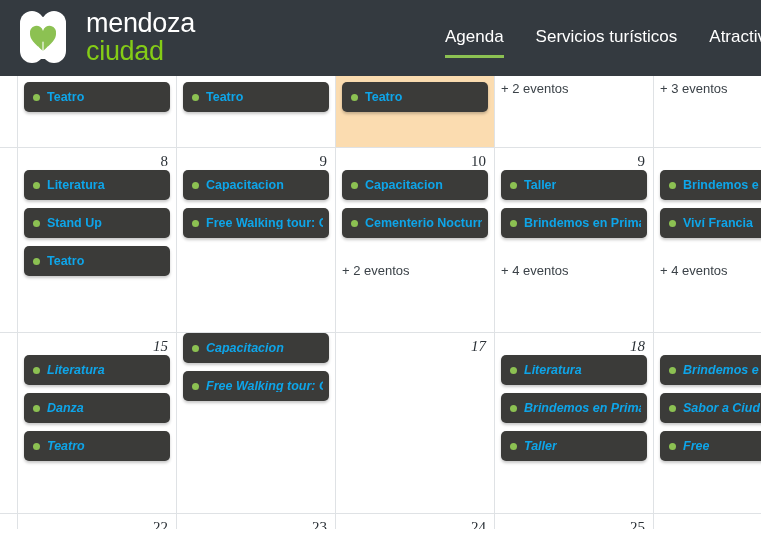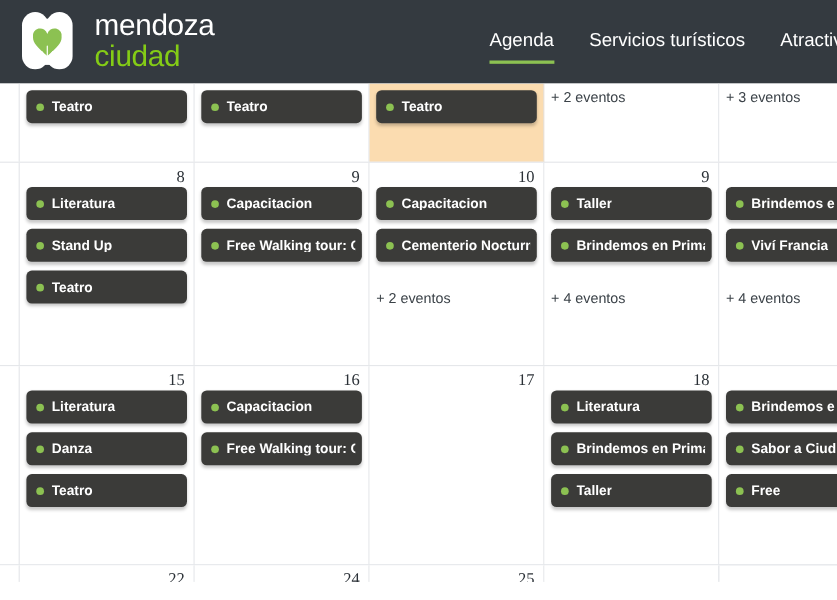--- a/index.html
+++ b/index.html
@@ -144,21 +144,21 @@
   }
   .event-dot {
     width: 7px;
     height: 7px;
     border-radius: 50%;
     background: #8cc152;
     flex: 0 0 auto;
     margin-right: 7px;
   }
   .event-label {
-    color: #ffffff;
+    color: #0ea5e9;
     font-size: 12.5px;
     font-weight: bold;
     white-space: nowrap;
     overflow: hidden;
     line-height: 1;
   }
   .more-events {
     color: #3b4248;
     font-size: 13px;
     padding: 17px 0 0 6px;
@@ -310,21 +310,21 @@
         </div>
         <div class="event-pill">
           <span class="event-dot"></span>
           <span class="event-label">Viví Francia</span>
         </div>
       </div>
       <div class="more-events">+ 4 eventos</div>
     </div>
   </div>
 
-  <div class="cal-row" style="top:256px; height:181px;">
+  <div class="cal-row" style="top:256px; height:181px;font-style:italic;">
     <div class="day-cell narrow"></div>
 
     <div class="day-cell std">
       <div class="day-number">15</div>
       <div class="events">
         <div class="event-pill">
           <span class="event-dot"></span>
           <span class="event-label">Literatura</span>
         </div>
         <div class="event-pill">
@@ -332,21 +332,20 @@
           <span class="event-label">Danza</span>
         </div>
         <div class="event-pill">
           <span class="event-dot"></span>
           <span class="event-label">Teatro</span>
         </div>
       </div>
     </div>
 
     <div class="day-cell std">
-      <div class="day-number">16</div>
       <div class="events">
         <div class="event-pill">
           <span class="event-dot"></span>
           <span class="event-label">Capacitacion</span>
         </div>
         <div class="event-pill">
           <span class="event-dot"></span>
           <span class="event-label">Free Walking tour: C</span>
         </div>
       </div>
@@ -394,20 +393,23 @@
     </div>
   </div>
 
   <div class="cal-row" style="top:437px; height:16px;">
     <div class="day-cell narrow"></div>
 
     <div class="day-cell std">
       <div class="day-number">22</div>
     </div>
     <div class="day-cell std">
+      <div class="day-number">23</div>
+    </div>
+    <div class="day-cell std">
       <div class="day-number">24</div>
     </div>
     <div class="day-cell std">
       <div class="day-number">25</div>
     </div>
     <div class="day-cell std">
       <div class="day-number"></div>
     </div>
   </div>
 

